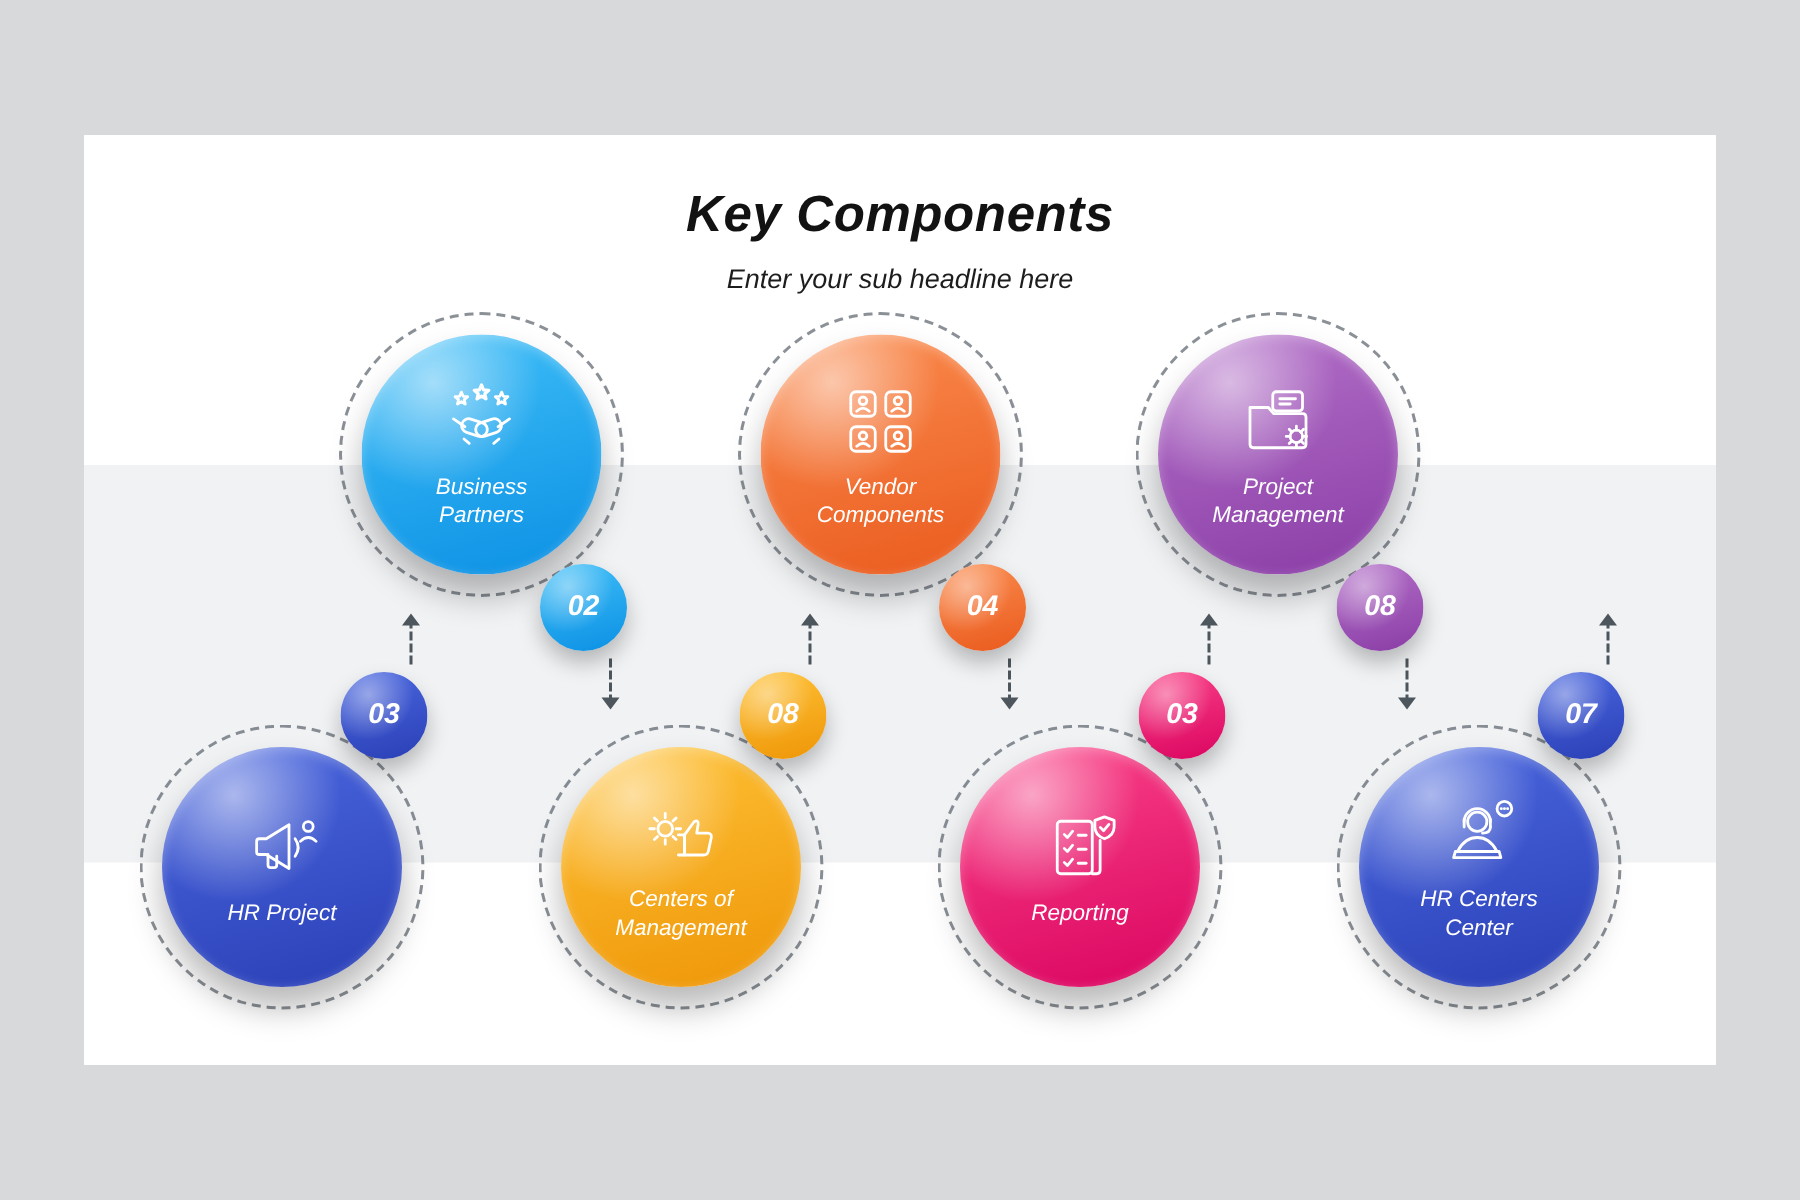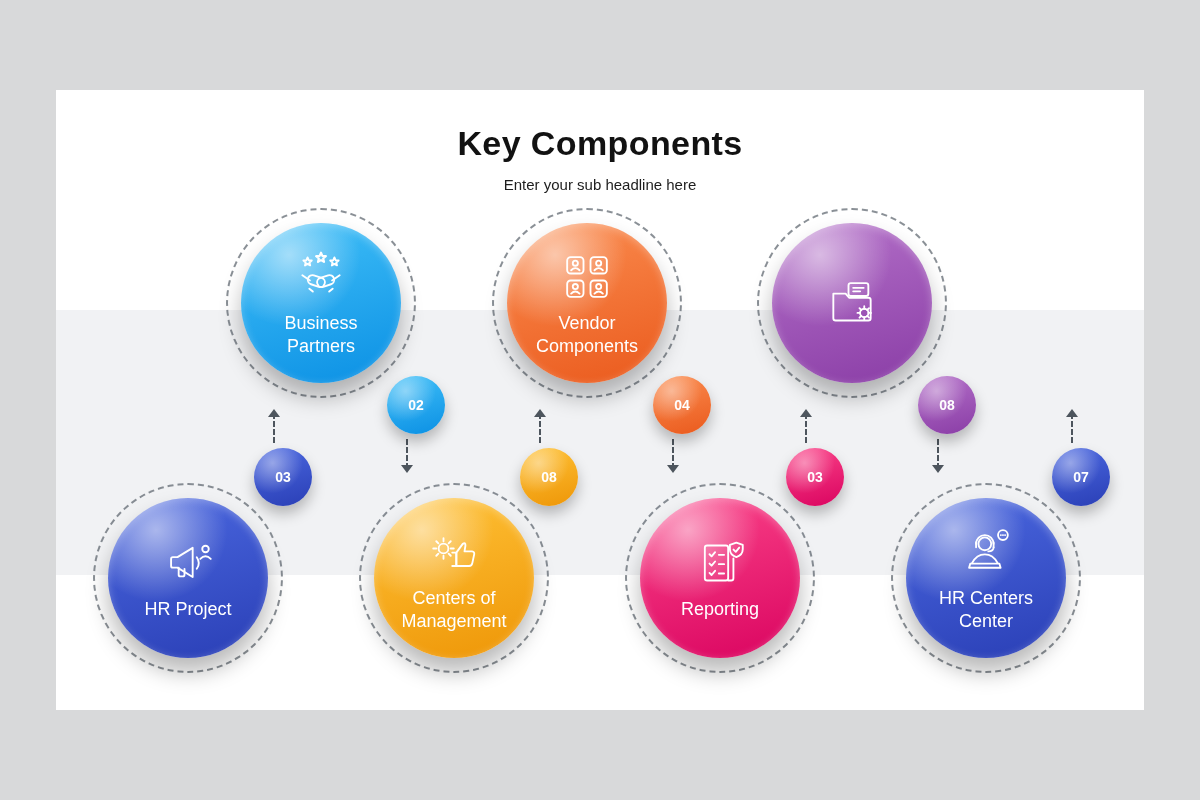--- a/index.html
+++ b/index.html
@@ -1,47 +1,47 @@
 <!DOCTYPE html>
 <html><head>
 <meta charset="utf-8">
 <style>
   * { margin:0; padding:0; box-sizing:border-box; }
   html,body { width:1200px; height:800px; }
   body { background:#d8d9da; font-family:"Liberation Sans", sans-serif; position:relative; overflow:hidden; }
 
-  .slide { position:absolute; left:56px; top:90px; width:1088px; height:620px; background:#ffffff; }
+  .slide { position:absolute; left:56px; top:90px; width:1088px; height:620px; background:#ffffff;font-style:italic; }
   .band  { position:absolute; left:0; top:220px; width:100%; height:265px; background:#f1f2f4; }
 
   .header { position:absolute; top:34px; left:0; width:100%; text-align:center; z-index:5; }
   .title { font-size:34px; font-weight:700; color:#121212; letter-spacing:.4px; }
-  .subtitle { margin-top:13px; font-size:15px; color:#1d1d1d; }
+  .subtitle { margin-top:13px; font-size:18px; color:#1d1d1d; }
 
   .item { position:absolute; width:0; height:0; }
 
   .ring { position:absolute; left:-95px; top:-95px; width:190px; height:190px;
           border:2px dashed #5a626b; border-radius:50%; opacity:.7; z-index:1; }
 
   .bubble { position:absolute; left:-80px; top:-80px; width:160px; height:160px; border-radius:50%;
     background: radial-gradient(circle at 30% 20%, rgba(255,255,255,.55), rgba(255,255,255,0) 42%),
                 linear-gradient(165deg, var(--c1), var(--c2));
     box-shadow: 0 14px 22px rgba(0,0,0,.28), inset 0 2px 8px rgba(255,255,255,.30);
     display:flex; flex-direction:column; align-items:center; justify-content:center; gap:7px;
     text-align:center; z-index:2; }
 
-  .label { color:#fff; font-size:18px; line-height:1.25; max-width:108px; }
+  .label { color:#fff; font-size:15px; line-height:1.25; max-width:108px; }
 
   .icon svg { width:56px; height:56px; display:block; }
   .icon svg * { stroke:#fff; fill:none; stroke-width:1.6px; stroke-linecap:round; stroke-linejoin:round; }
 
-  .badge { position:absolute; left:66px; width:58px; height:58px; border-radius:50%;
+  .badge { position:absolute; left:39px; width:58px; height:58px; border-radius:50%;
     background: radial-gradient(circle at 32% 26%, rgba(255,255,255,.45), rgba(255,255,255,0) 52%),
                 linear-gradient(165deg, var(--c1), var(--c2));
     box-shadow: 0 8px 14px rgba(0,0,0,.25);
-    color:#fff; font-size:14px; font-weight:700;
+    color:#fff; font-size:19px; font-weight:700;
     display:flex; align-items:center; justify-content:center; z-index:3; }
   .item.top .badge { top:73px; }
   .item.bottom .badge { top:-130px; }
 
   .arrow { position:absolute; left:80px; width:12px; height:36px; z-index:1; }
   .item.top .arrow { top:133px; }
   .item.bottom .arrow { top:-168px; }
   .arrow .line { position:absolute; left:5px; top:3px; bottom:3px; width:0; border-left:2px dashed #4d555d; }
   .arrow .head { position:absolute; left:0; width:0; height:0;
     border-left:6px solid transparent; border-right:6px solid transparent; }
@@ -190,20 +190,21 @@
     <div class="bubble">
       <span class="icon">
         <svg viewBox="0 0 48 48">
           <rect x="21" y="7" width="17" height="11" rx="2"></rect>
           <path d="M25 11 h9 M25 14 h6"></path>
           <path d="M8 16 h10.5 l3 3.5 H38 q2 0 2 2 V37 q0 2 -2 2 H10 q-2 0 -2 -2 z"></path>
           <circle cx="34.5" cy="32.5" r="3.6"></circle>
           <path d="M38.1 32.5 h2.2 M30.9 32.5 h-2.2 M34.5 36.1 v2.2 M34.5 28.9 v-2.2 M37 35 l1.6 1.6 M32 30 l-1.6 -1.6 M37 30 l1.6 -1.6 M32 35 l-1.6 1.6"></path>
         </svg>
       </span>
+      <span class="label">Project Management</span>
     </div>
   </div>
 
   <div class="item bottom" style="left: 930px; top: 488px; --c1: #4b68e0; --c2: #2a3fb6;">
     <div class="ring"></div>
     <div class="arrow up">
         <span class="line"></span>
         <span class="head"></span>
       </div>
     <div class="badge">07</div>

